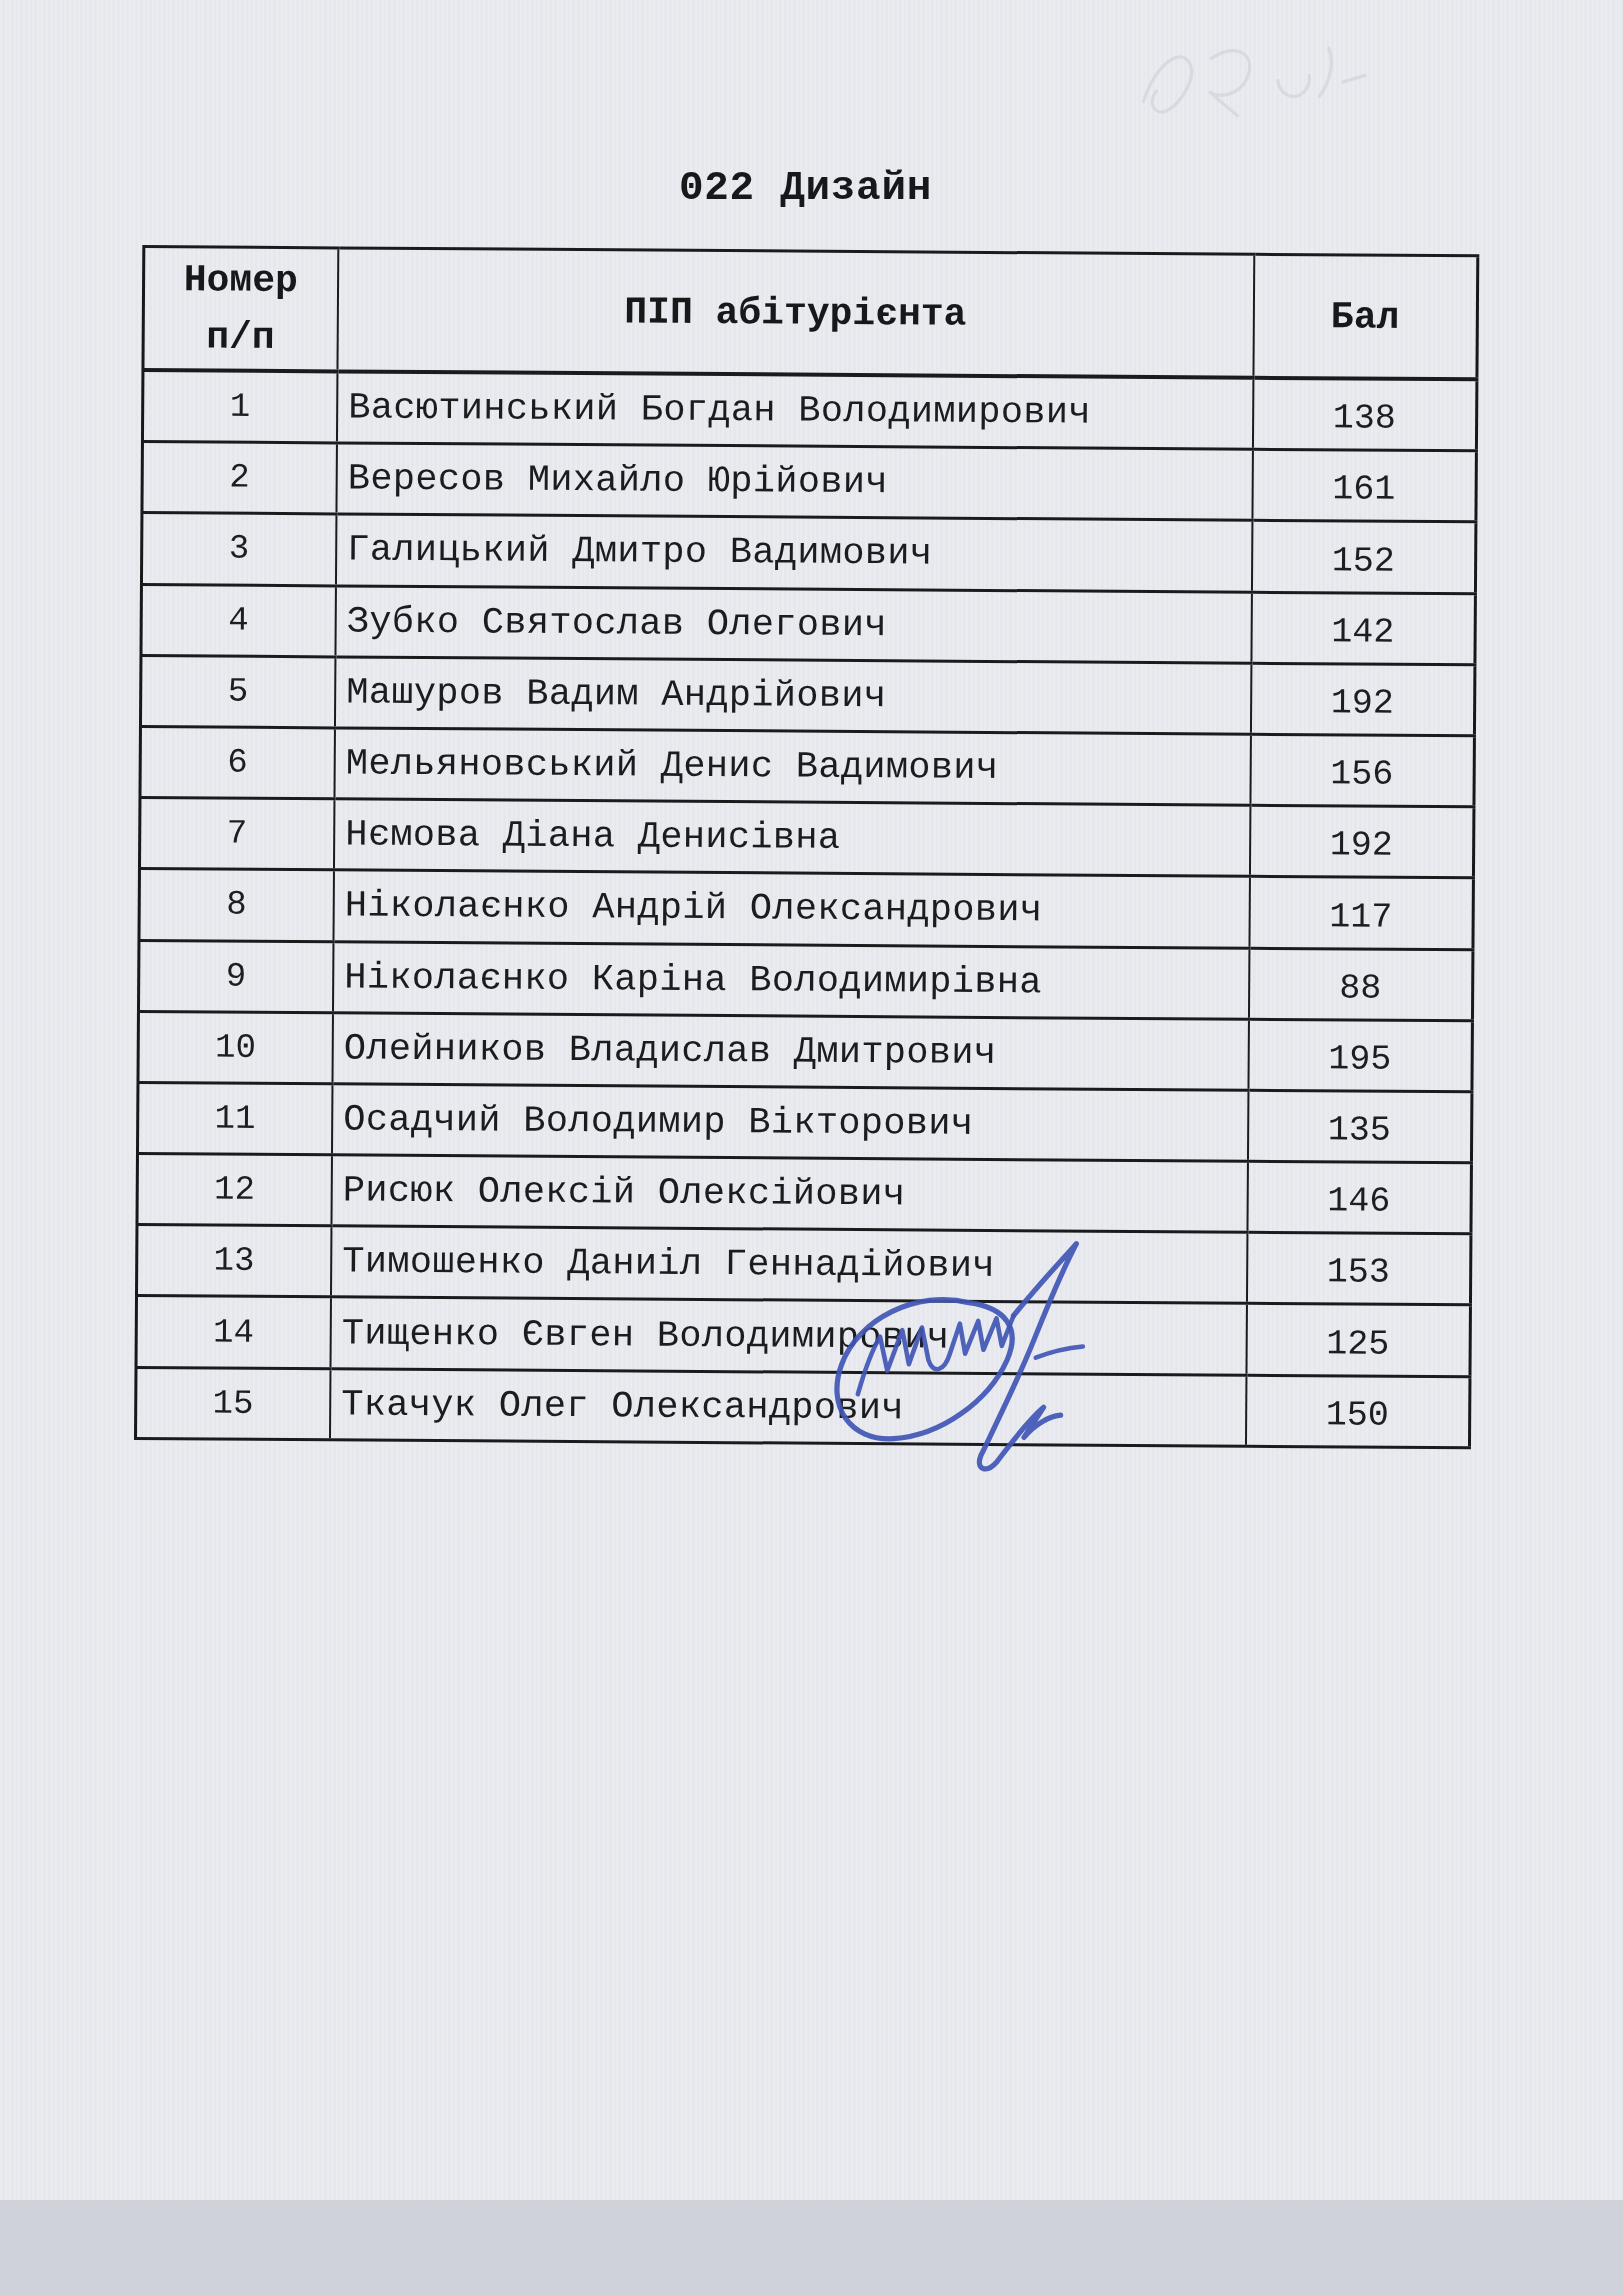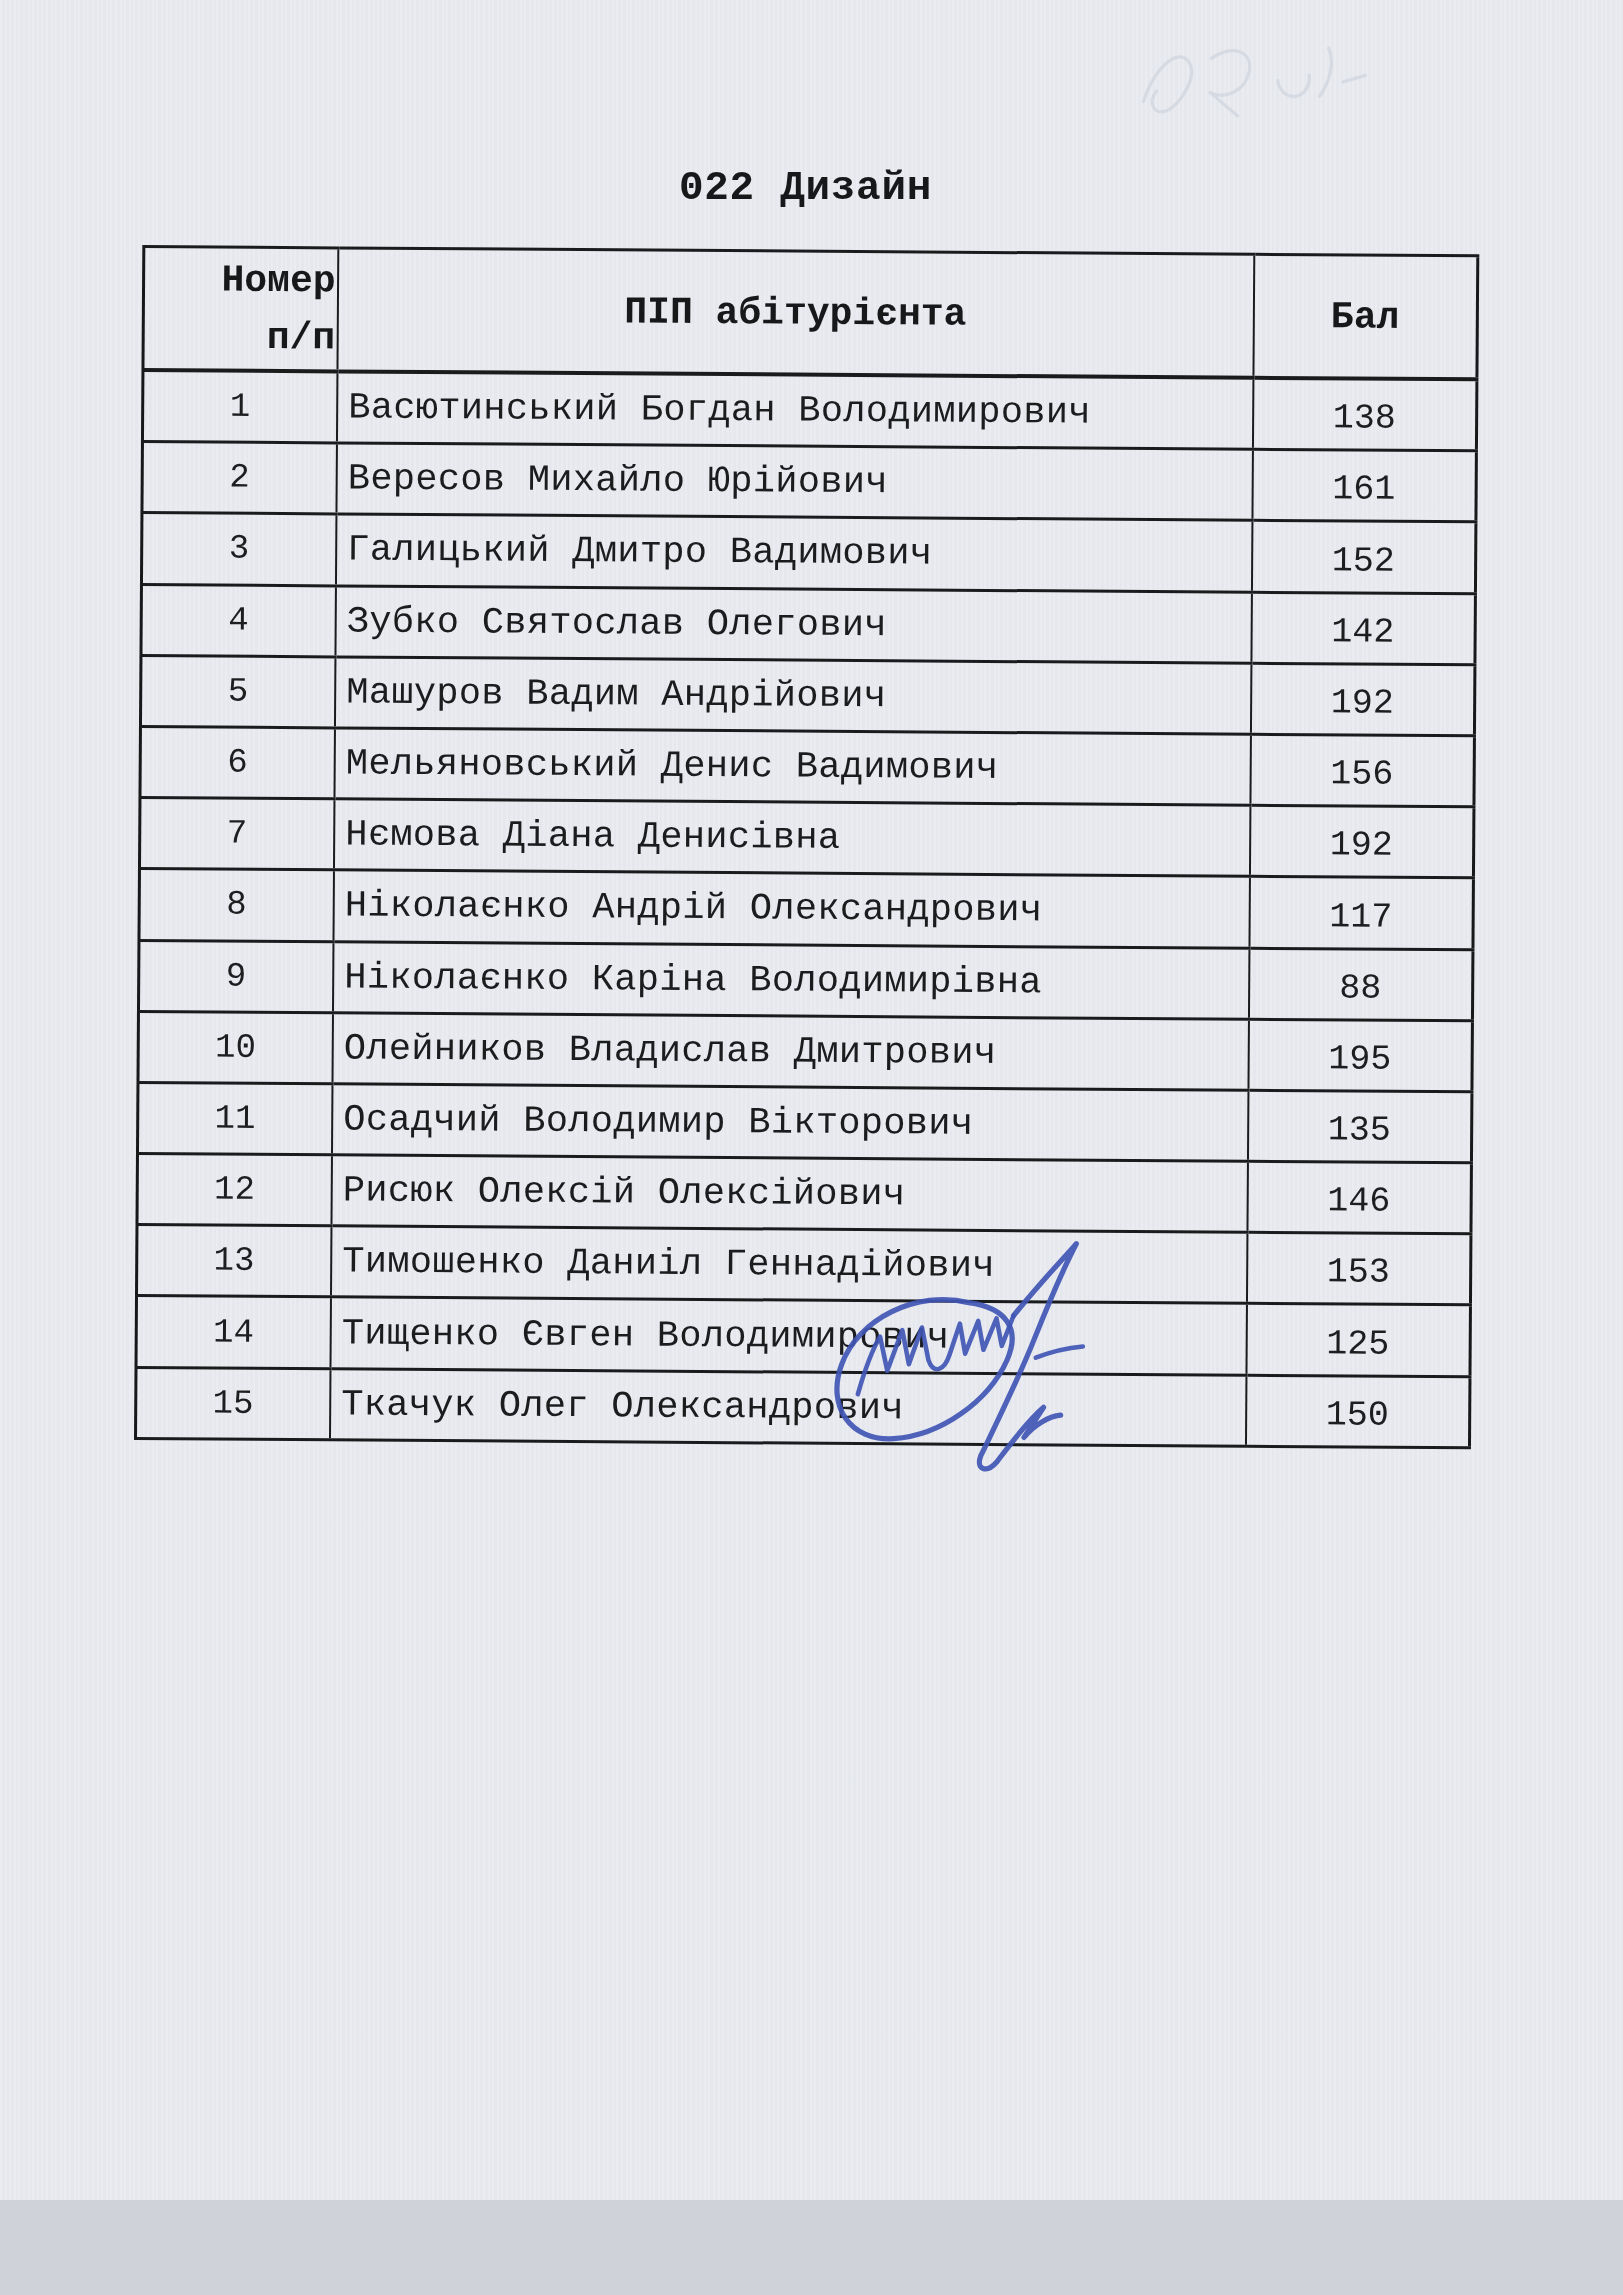--- a/index.html
+++ b/index.html
@@ -43,21 +43,21 @@
     border-bottom:3.3px solid #1a1b1d;
     vertical-align:middle;
     overflow:hidden;
   }
   .score-table th{
     height:118px;
     font-size:38px;font-weight:bold;
     text-align:center;
     color:#17181a;
   }
-  .score-table th.h-num{white-space:pre-line;line-height:1.5;text-align:right;}
+  .score-table th.h-num{white-space:pre-line;line-height:1.5;}
   .score-table th{border-bottom-width:4.6px;}
   .score-table td{height:58px;}
   td.num{
     text-align:center;
     font-size:34px;
     color:#1d1e20;
   }
   td.name{
     padding-left:10.5px;
     font-size:37px;

